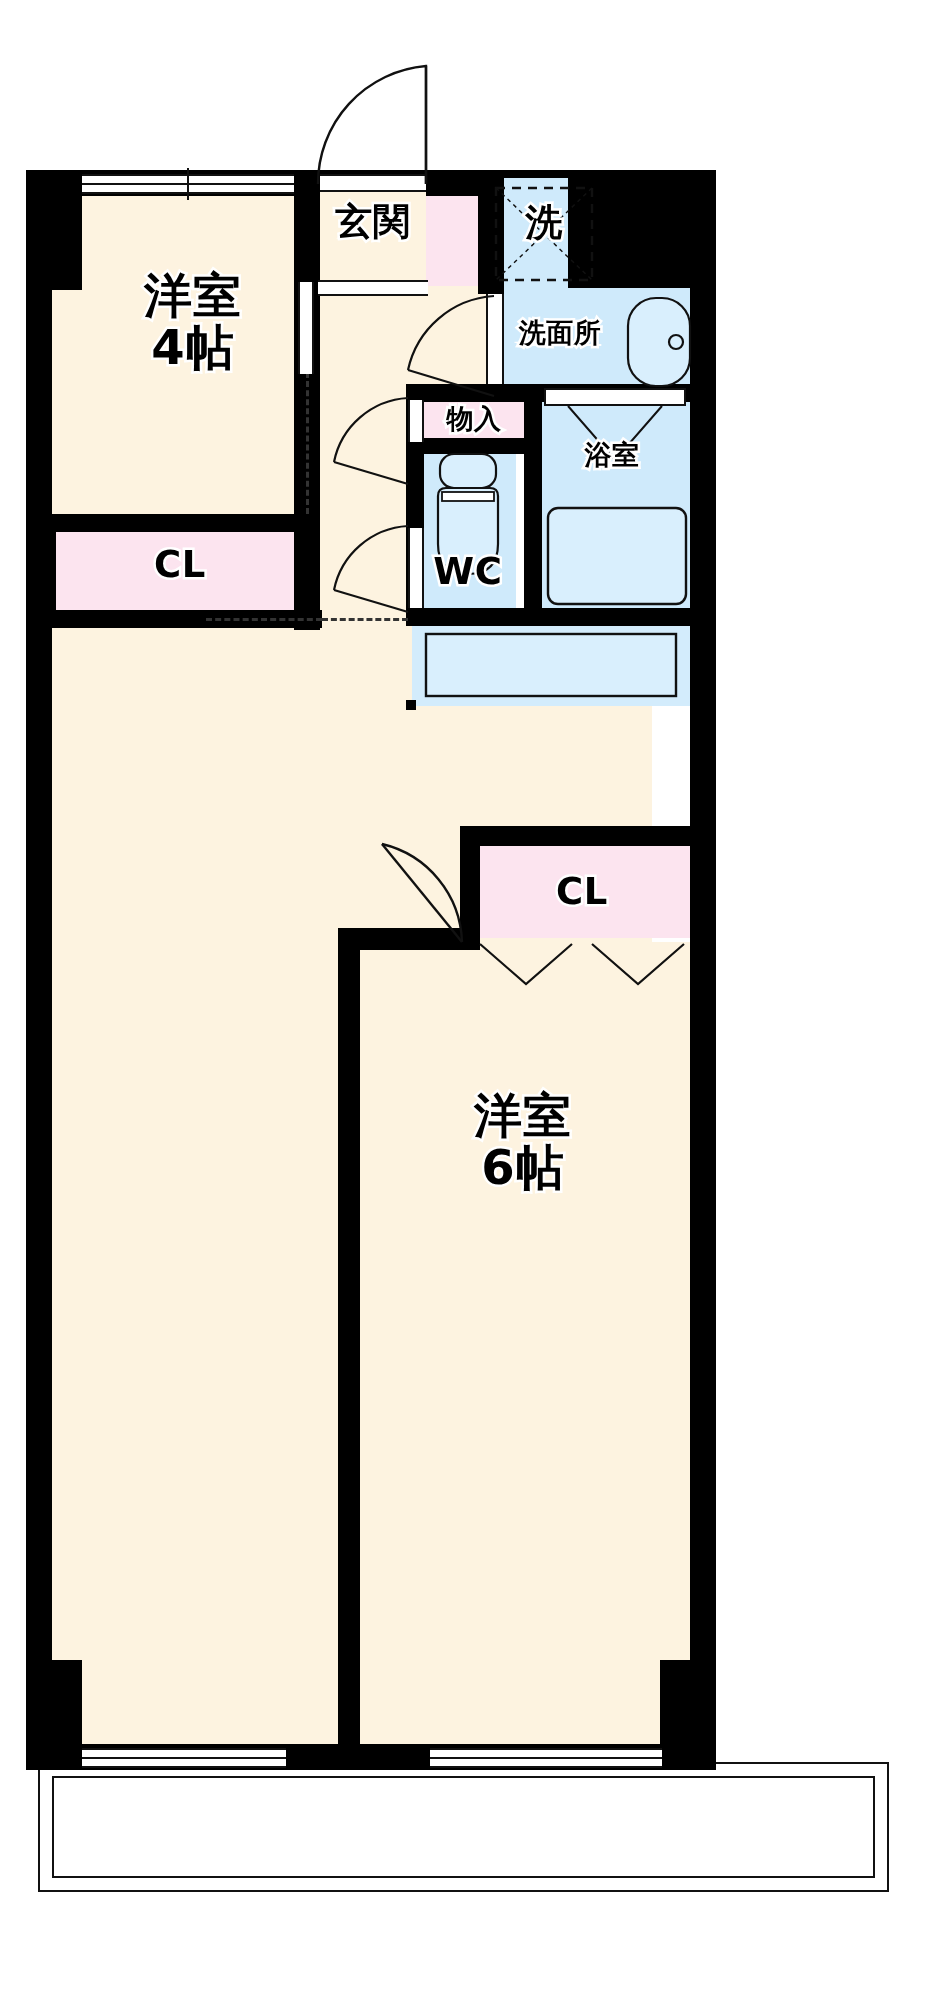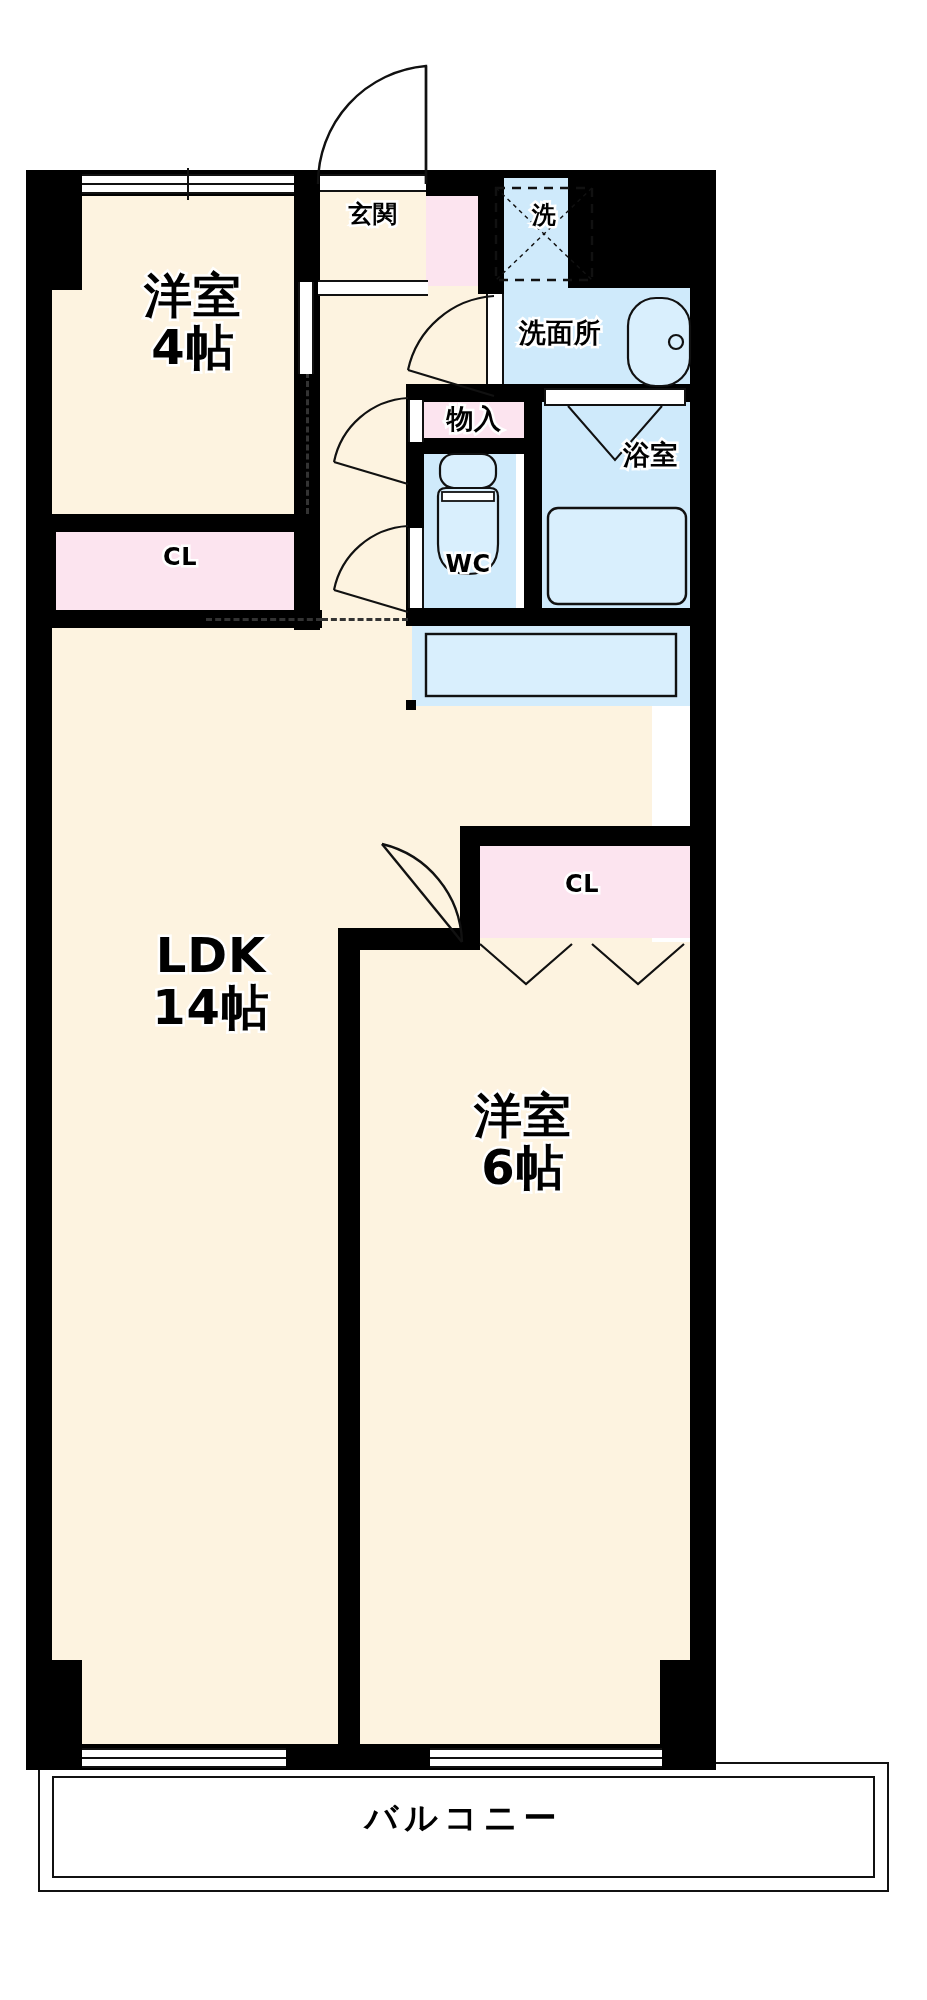--- a/index.html
+++ b/index.html
@@ -38,21 +38,21 @@
     font-weight: bold;
     line-height: 1.08;
     text-align: center;
     white-space: nowrap;
     -webkit-text-stroke: 5px #fff;
     paint-order: stroke fill;
     letter-spacing: 0.02em;
   }
   .lab span { position: relative; }
   .lab-xl { font-size: 48px; }
-  .lab-md { font-size: 24px; }
+  .lab-md { font-size: 37px; }
   .lab-sm { font-size: 27px; }
   .lab-bal { font-size: 33px; -webkit-text-stroke: 4px #fff; letter-spacing: 0.18em;}
 
   .stack { display: flex; flex-direction: column; align-items: center; }
 
   
   .win {
     position: absolute;
     background: #ffffff;
     border-top: 2px solid #111;
@@ -83,21 +83,20 @@
   svg.door { position: absolute; overflow: visible; }
   svg.fix  { position: absolute; overflow: visible; }
 </style>
 </head>
 <body>
 
 <div id="plan">
 
   <div class="b ol" style="left:38px; top:1762px; width:851px; height:130px; background:#ffffff; border:2px solid #111;"></div>
   <div class="b" style="left:52px; top:1776px; width:823px; height:102px; border:2px solid #111;"></div>
-  <div class="lab lab-bal" style="left:0; top:1800px; width:927px;"><span>バルコニー</span></div>
 
   <div class="b fl-wall" style="left:26px; top:170px; width:690px; height:26px;"></div>
 
   <div class="b fl-wall" style="left:26px; top:170px; width:26px; height:1600px;"></div>
 
   <div class="b fl-wall" style="left:690px; top:170px; width:26px; height:1600px;"></div>
 
   <div class="b fl-wall" style="left:26px; top:1744px; width:690px; height:26px;"></div>
 
   <div class="b fl-room" style="left:52px; top:196px; width:256px; height:330px;"></div>
@@ -277,32 +276,28 @@
   </div>
 
   <div class="lab lab-sm" style="left:486px; top:318px; width:148px;text-decoration:underline;">
     <span>洗面所</span>
   </div>
 
   <div class="lab lab-sm" style="left:420px; top:404px; width:108px;">
     <span>物入</span>
   </div>
 
-  <div class="lab lab-sm" style="left:546px; top:440px; width:132px;text-align:right;">
+  <div class="lab lab-sm" style="left:546px; top:440px; width:132px;">
     <span>浴室</span>
   </div>
 
   <div class="lab lab-md" style="left:418px; top:552px; width:100px;">
     <span>WC</span>
   </div>
 
-  <div class="lab lab-xl stack" style="left:76px; top:930px; width:270px;">
-    <span>LDK</span>
-    <span>14帖</span>
-  </div>
 
   <div class="lab lab-md" style="left:474px; top:872px; width:216px;">
     <span>CL</span>
   </div>
 
   <div class="lab lab-xl stack" style="left:380px; top:1090px; width:286px;">
     <span>洋室</span>
     <span>6帖</span>
   </div>
 

